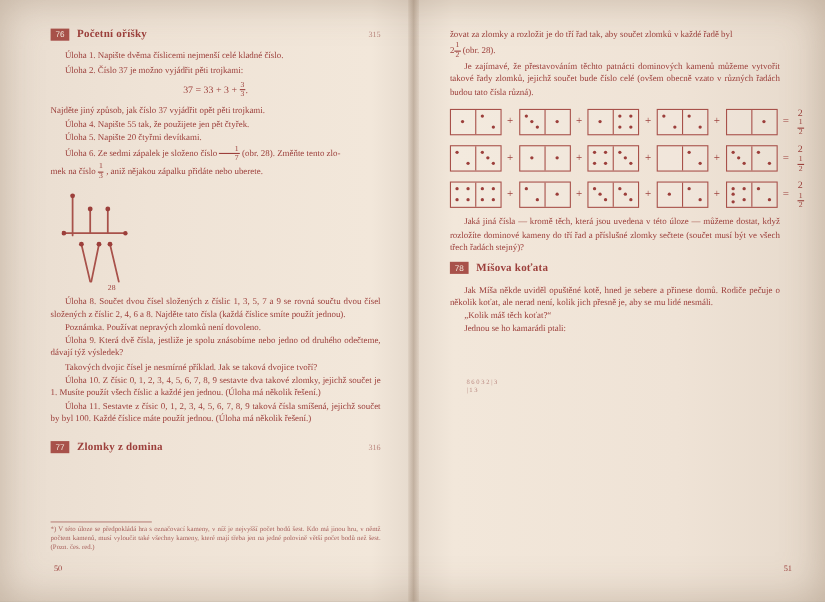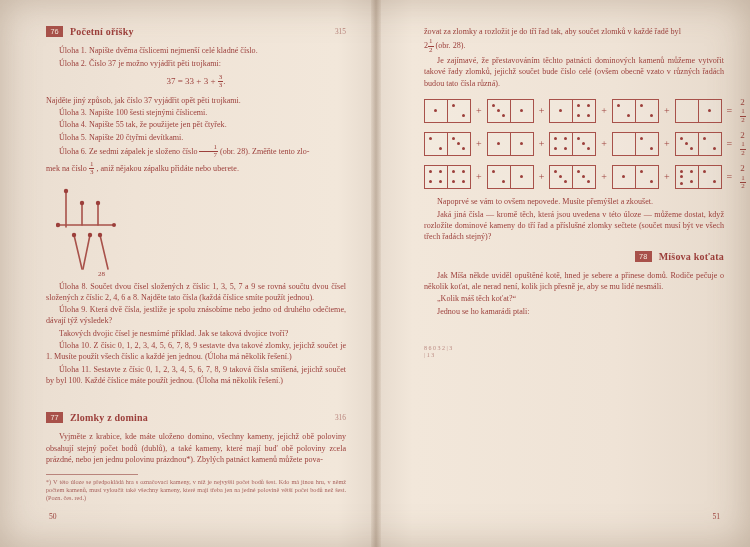--- a/index.html
+++ b/index.html
@@ -21,21 +21,21 @@
     position:absolute;left:371px;top:0;width:10px;height:547px;
     background:linear-gradient(90deg,rgba(150,120,95,.10),rgba(120,92,68,.33),rgba(150,120,95,.10));
   }
   .col{
     position:absolute;top:26px;
     color:#9c3f3b;
     font-size:8.1px;line-height:11.3px;
     text-align:justify;
   }
   .colL{left:46px;width:300px;}
-  .colR{left:424px;width:300px;}
+  .colR{left:409px;width:300px;}
 
   .hdr{display:flex;align-items:center;gap:7px;margin-bottom:8px;}
   .num{
     display:inline-block;min-width:13px;height:11px;line-height:11px;
     text-align:center;font-size:7.4px;color:#f3e7da;background:#a8514a;
     padding:0 2px;font-family:"Liberation Sans",sans-serif;
   }
   .htitle{font-size:10px;font-weight:bold;color:#9c3f3b;letter-spacing:.2px;}
   .folio-right{position:absolute;right:0;top:0;font-size:7.4px;color:#b9847c;}
   .p{margin:0 0 1px 0;text-indent:13px;}
@@ -101,21 +101,20 @@
 
     <div class="eq">
       <span>37 = 33 + 3 +</span>
       <span class="frac">
         <span class="n">3</span>
         <span class="d">3</span>
       </span><span>.</span>
     </div>
 
     <p class="p noind">Najděte jiný způsob, jak číslo 37 vyjádřit opět pěti trojkami.</p>
-    <p class="p">Úloha 3. Napište 100 šesti stejnými číslicemi.</p>
     <p class="p">Úloha 4. Napište 55 tak, že použijete jen pět čtyřek.</p>
     <p class="p">Úloha 5. Napište 20 čtyřmi devítkami.</p>
 
     <p class="p">
       <span>Úloha 6. Ze sedmi zápalek je složeno číslo</span>
       <span class="frac">
         <span class="n">1</span>
         <span class="d">7</span>
       </span>
       <span>(obr. 28). Změňte tento zlo-</span>
@@ -148,31 +147,31 @@
           <circle cx="18" cy="52" r="2.2"></circle>
           <circle cx="34" cy="52" r="2.2"></circle>
           <circle cx="44" cy="52" r="2.2"></circle>
           <circle cx="58" cy="42" r="2"></circle>
         </g>
       </svg>
       <span class="figcap">28</span>
     </div>
 
     <p class="p">Úloha 8. Součet dvou čísel složených z číslic 1, 3, 5, 7 a 9 se rovná součtu dvou čísel složených z číslic 2, 4, 6 a 8. Najděte tato čísla (každá číslice smíte použít jednou).</p>
+    <p class="p">Poznámka. Používat nepravých zlomků není dovoleno.</p>
     <p class="p">Úloha 9. Která dvě čísla, jestliže je spolu znásobíme nebo jedno od druhého odečteme, dávají týž výsledek?</p>
     <p class="p">Takových dvojic čísel je nesmírné příklad. Jak se taková dvojice tvoří?</p>
     <p class="p">Úloha 10. Z čísic 0, 1, 2, 3, 4, 5, 6, 7, 8, 9 sestavte dva takové zlomky, jejichž součet je 1. Musíte použít všech číslic a každé jen jednou. (Úloha má několik řešení.)</p>
     <p class="p">Úloha 11. Sestavte z čísic 0, 1, 2, 3, 4, 5, 6, 7, 8, 9 taková čísla smíšená, jejichž součet by byl 100. Každé číslice máte použít jednou. (Úloha má několik řešení.)</p>
 
-    <div class="hdr" style="margin-top:26px;position:relative;">
+    <div class="hdr" style="margin-top:15px;position:relative;">
       <span class="num">77</span>
       <span class="htitle">Zlomky z domina</span>
       <span class="folio-right">316</span>
     </div>
-    <p class="p">Vyjměte z krabice, kde máte uloženo domino, všechny kameny, jejichž obě poloviny obsahují stejný počet bodů (dublů), a také kameny, které mají buď obě poloviny zcela prázdné, nebo jen jednu polovinu prázdnou*). Zbylých patnáct kamenů můžete pova-</p>
   </div>
 
   <div class="fnrule"></div>
   <div class="footnote">*) V této úloze se předpokládá hra s označovací kameny, v níž je nejvyšší počet bodů šest. Kdo má jinou hru, v němž počtem kamenů, musí vyloučit také všechny kameny, které mají třeba jen na jedné polovině větší počet bodů než šest. (Pozn. čes. red.)</div>
 
   <div class="col colR">
     <p class="p noind">žovat za zlomky a rozložit je do tří řad tak, aby součet zlomků v každé řadě byl</p>
     <p class="p noind">
       <span>2</span><span class="frac">
         <span class="n">1</span>
@@ -357,24 +356,23 @@
             <div class="half">
               <i class="pip" style="left:4px;top:4px"></i>
               <i class="pip" style="left:14px;top:14px"></i>
             </div>
           </div>
         <span class="eqs">=</span>
         <span class="res">2<span class="frac"><span class="n">1</span><span class="d">2</span></span></span>
       </div>
     </div>
 
-    <p class="p rq">Napoprvé se vám to ovšem nepovede. Musíte přemýšlet a zkoušet.</p>
     <p class="p rq">Jaká jiná čísla — kromě těch, která jsou uvedena v této úloze — můžeme dostat, když rozložíte dominové kameny do tří řad a příslušné zlomky sečtete (součet musí být ve všech třech řadách stejný)?</p>
 
-    <div class="hdr" style="margin-top:8px;justify-content:flex-end;">
+    <div class="hdr" style="margin-top:8px;">
       <span class="num">78</span>
       <span class="htitle">Míšova koťata</span>
     </div>
     <p class="p">Jak Míša někde uviděl opuštěné kotě, hned je sebere a přinese domů. Rodiče pečuje o několik koťat, ale nerad není, kolik jich přesně je, aby se mu lidé nesmáli.</p>
     <p class="p">„Kolik máš těch koťat?“</p>
     <p class="p">Jednou se ho kamarádi ptali:</p>
   </div>
 
   <div class="side-scrawl">8 6 0 3 2 | 3 | 1 3</div>
 

